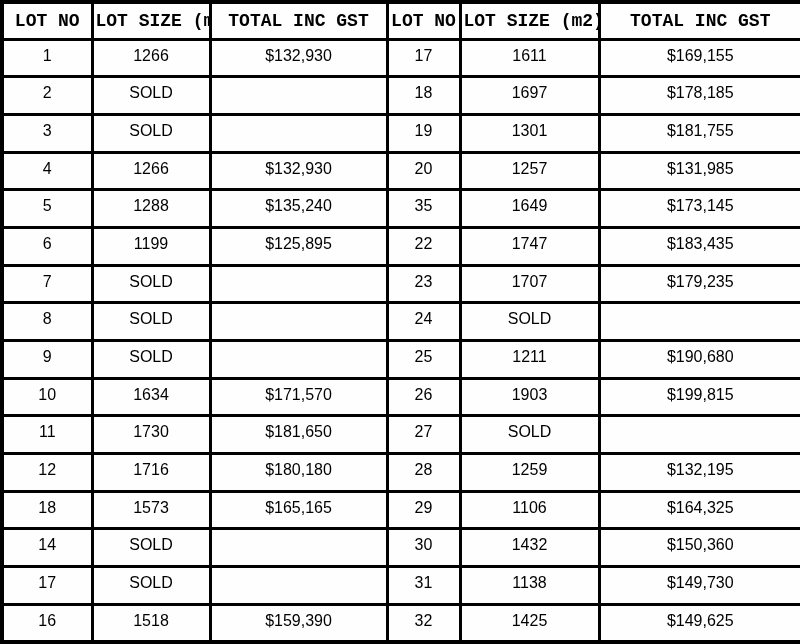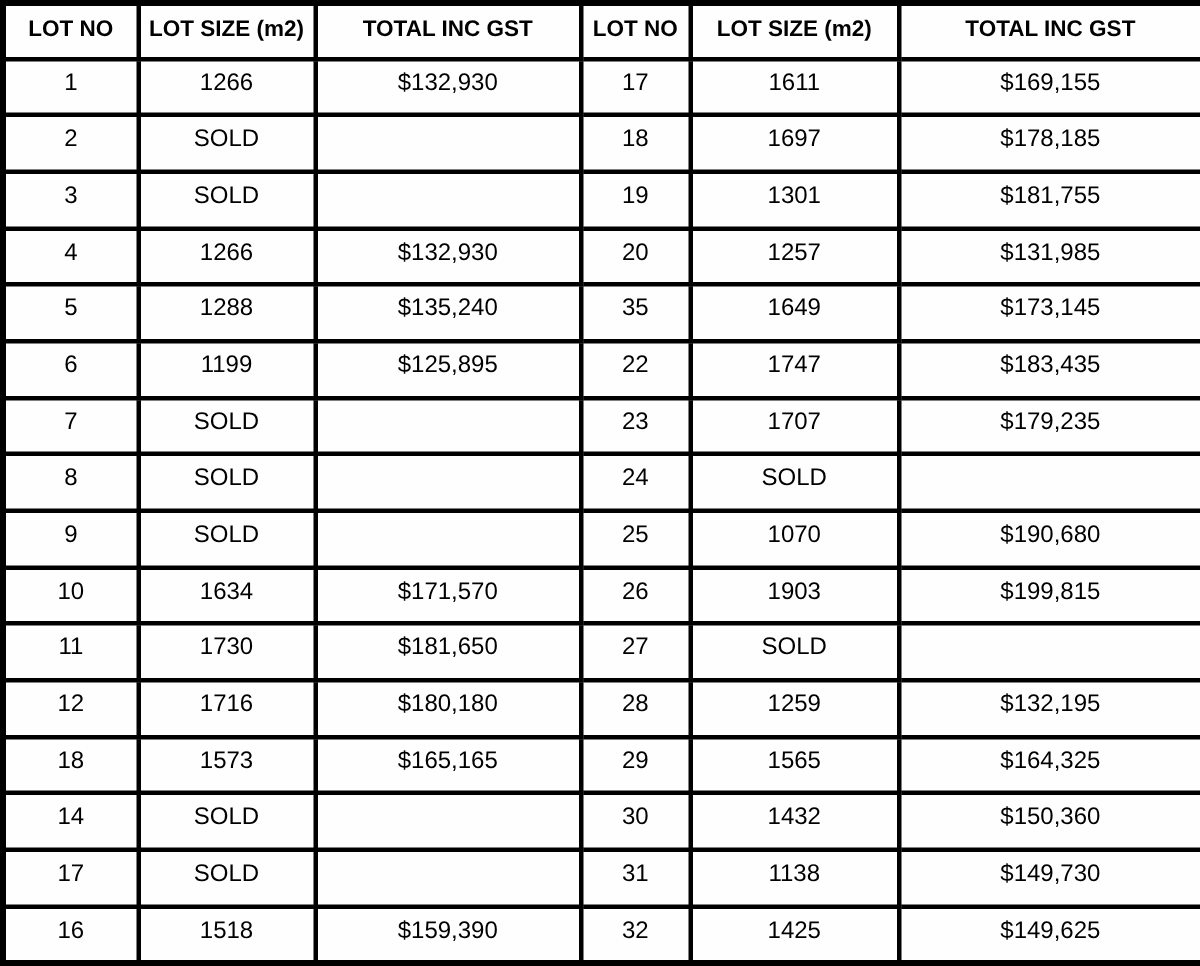--- a/index.html
+++ b/index.html
@@ -25,23 +25,24 @@
   table.lot-table td {
     border: 3px solid #000000;
     text-align: center;
     vertical-align: top;
     padding: 6px 2px 0 2px;
     color: #000000;
     overflow: hidden;
     white-space: nowrap;
   }
   table.lot-table th {
-    font-size: 15px;
+    font-size: 18px;
     font-weight: bold;
     padding-top: 7px;
+    font-family: Liberation Mono, monospace;
   }
   table.lot-table td {
     font-size: 16px;
     font-weight: normal;
   }
   table.lot-table tr {
     height: 37px;
   }
 </style>
 </head>
@@ -129,21 +130,21 @@
         <td></td>
         <td>24</td>
         <td>SOLD</td>
         <td></td>
       </tr>
       <tr>
         <td>9</td>
         <td>SOLD</td>
         <td></td>
         <td>25</td>
-        <td>1070</td>
+        <td>1211</td>
         <td>$190,680</td>
       </tr>
       <tr>
         <td>10</td>
         <td>1634</td>
         <td>$171,570</td>
         <td>26</td>
         <td>1903</td>
         <td>$199,815</td>
       </tr>
@@ -161,21 +162,21 @@
         <td>$180,180</td>
         <td>28</td>
         <td>1259</td>
         <td>$132,195</td>
       </tr>
       <tr>
         <td>18</td>
         <td>1573</td>
         <td>$165,165</td>
         <td>29</td>
-        <td>1565</td>
+        <td>1106</td>
         <td>$164,325</td>
       </tr>
       <tr>
         <td>14</td>
         <td>SOLD</td>
         <td></td>
         <td>30</td>
         <td>1432</td>
         <td>$150,360</td>
       </tr>

